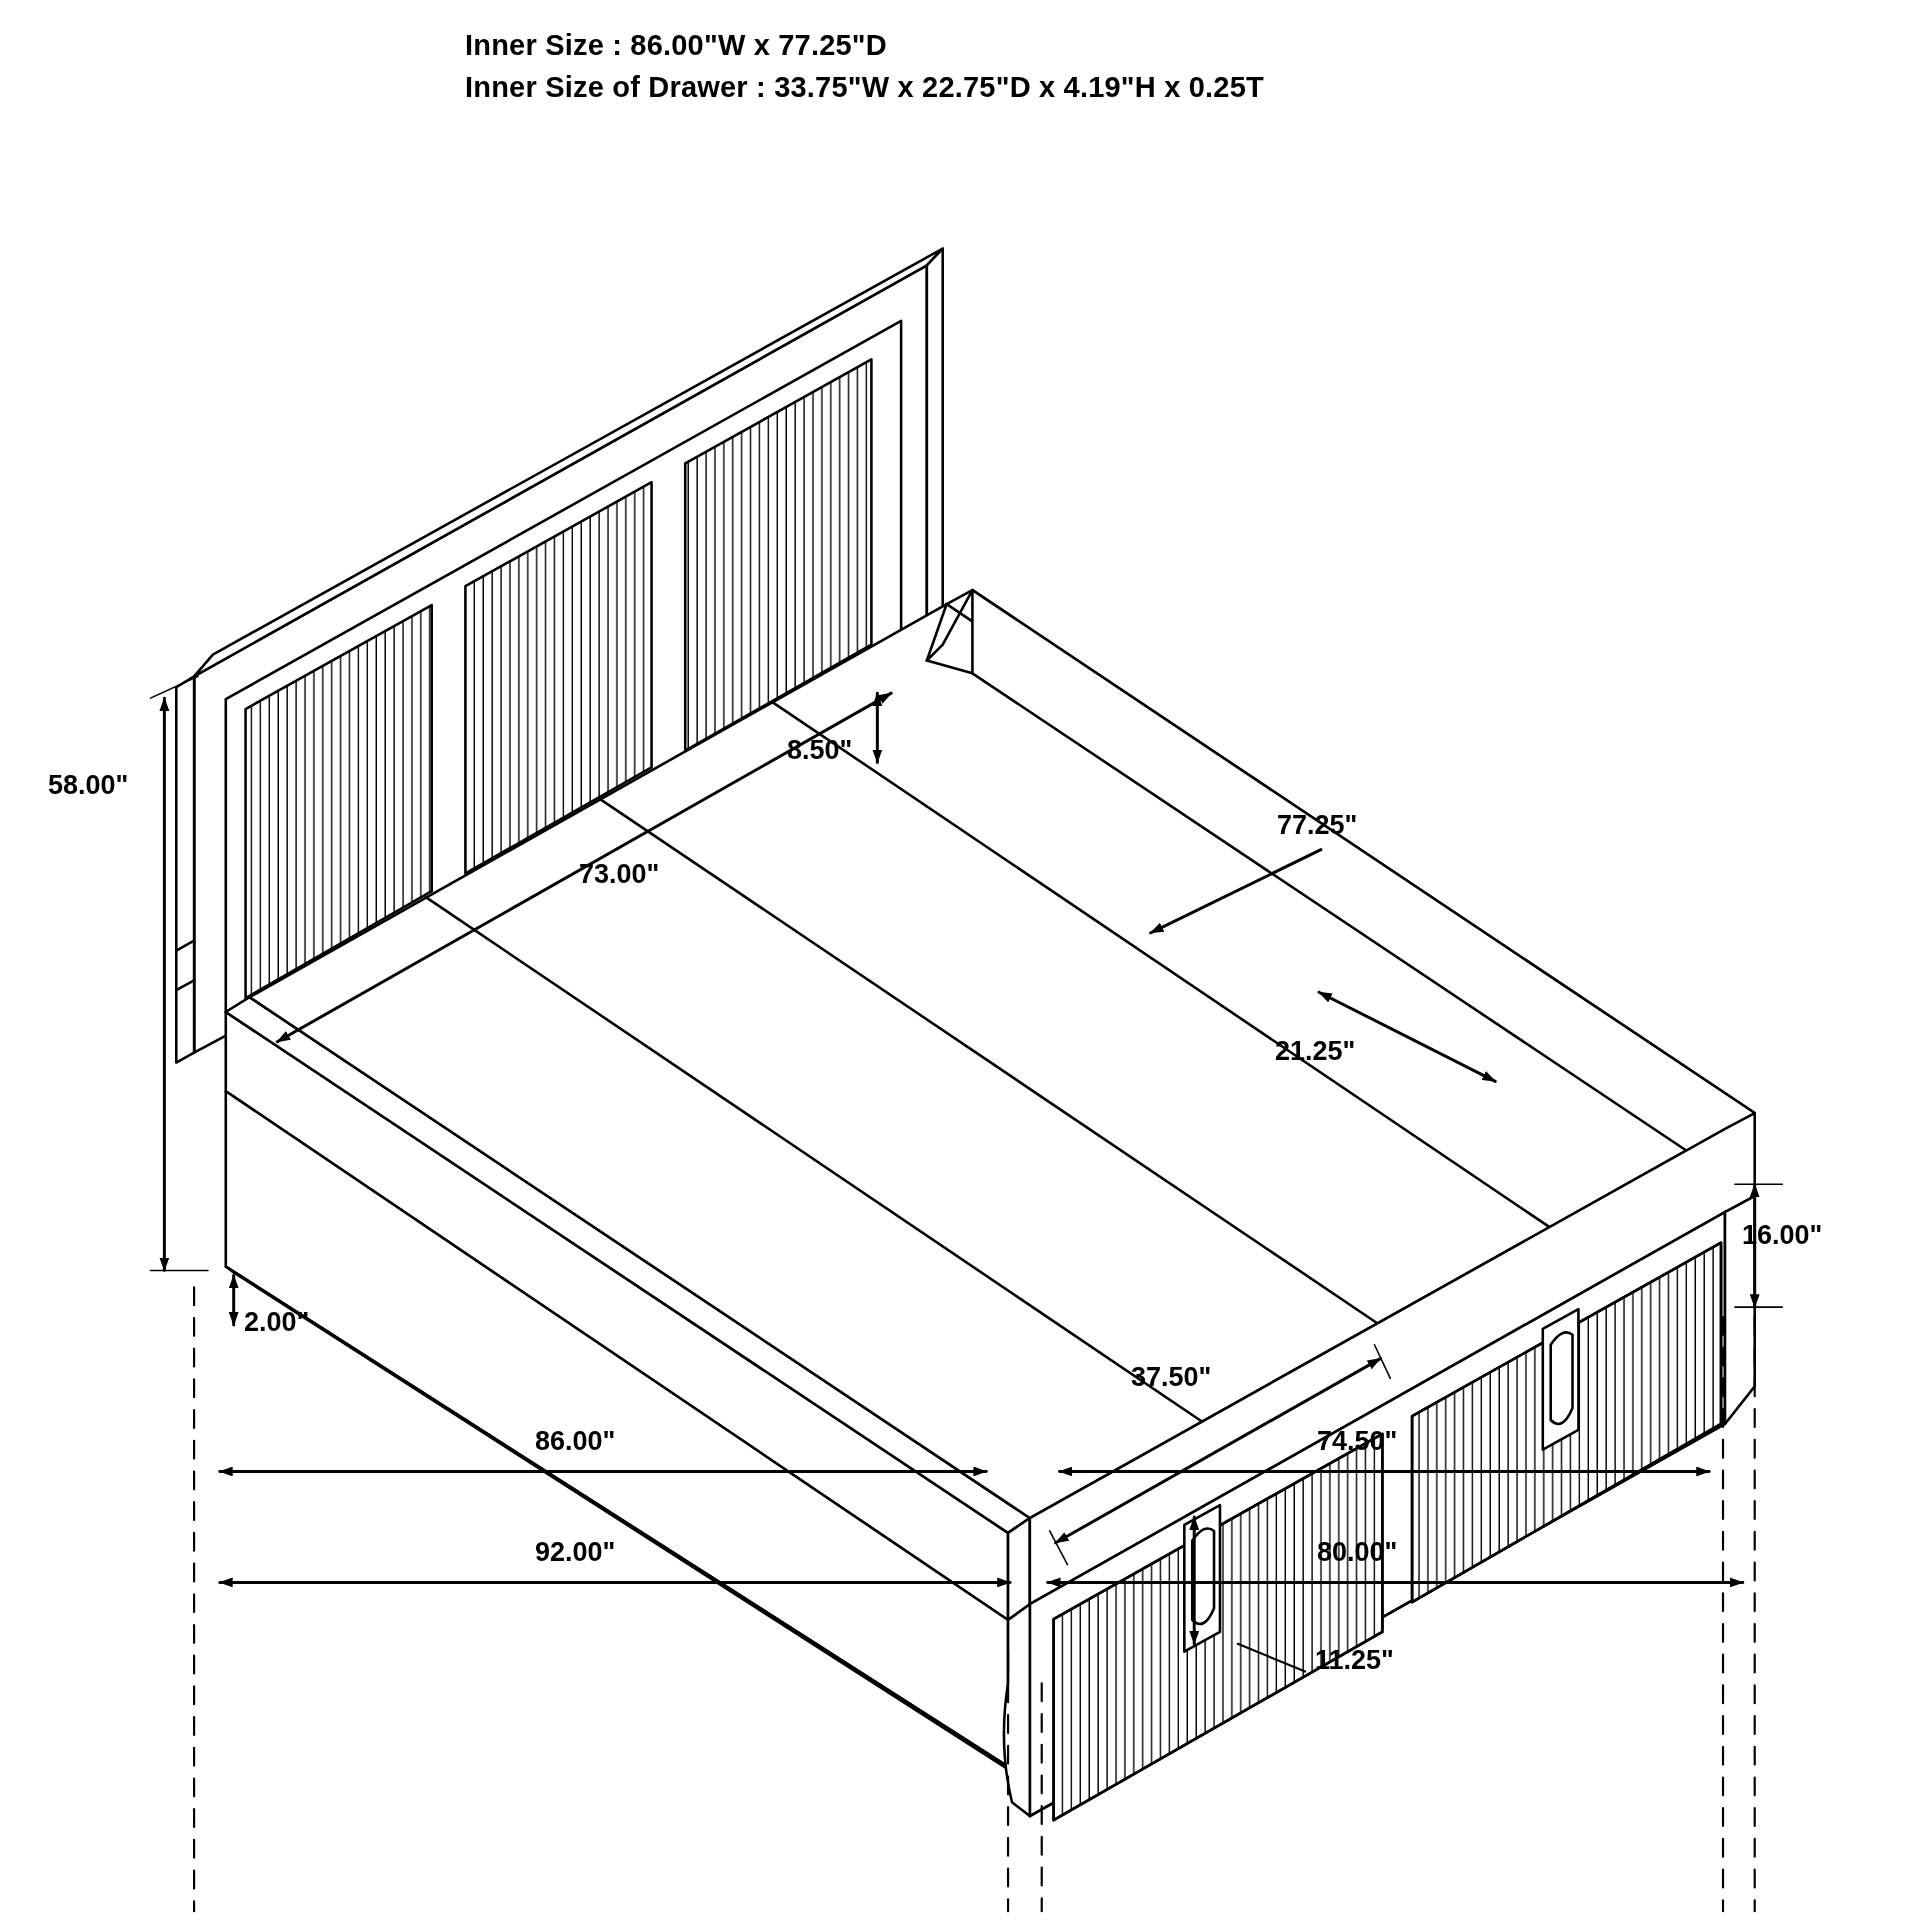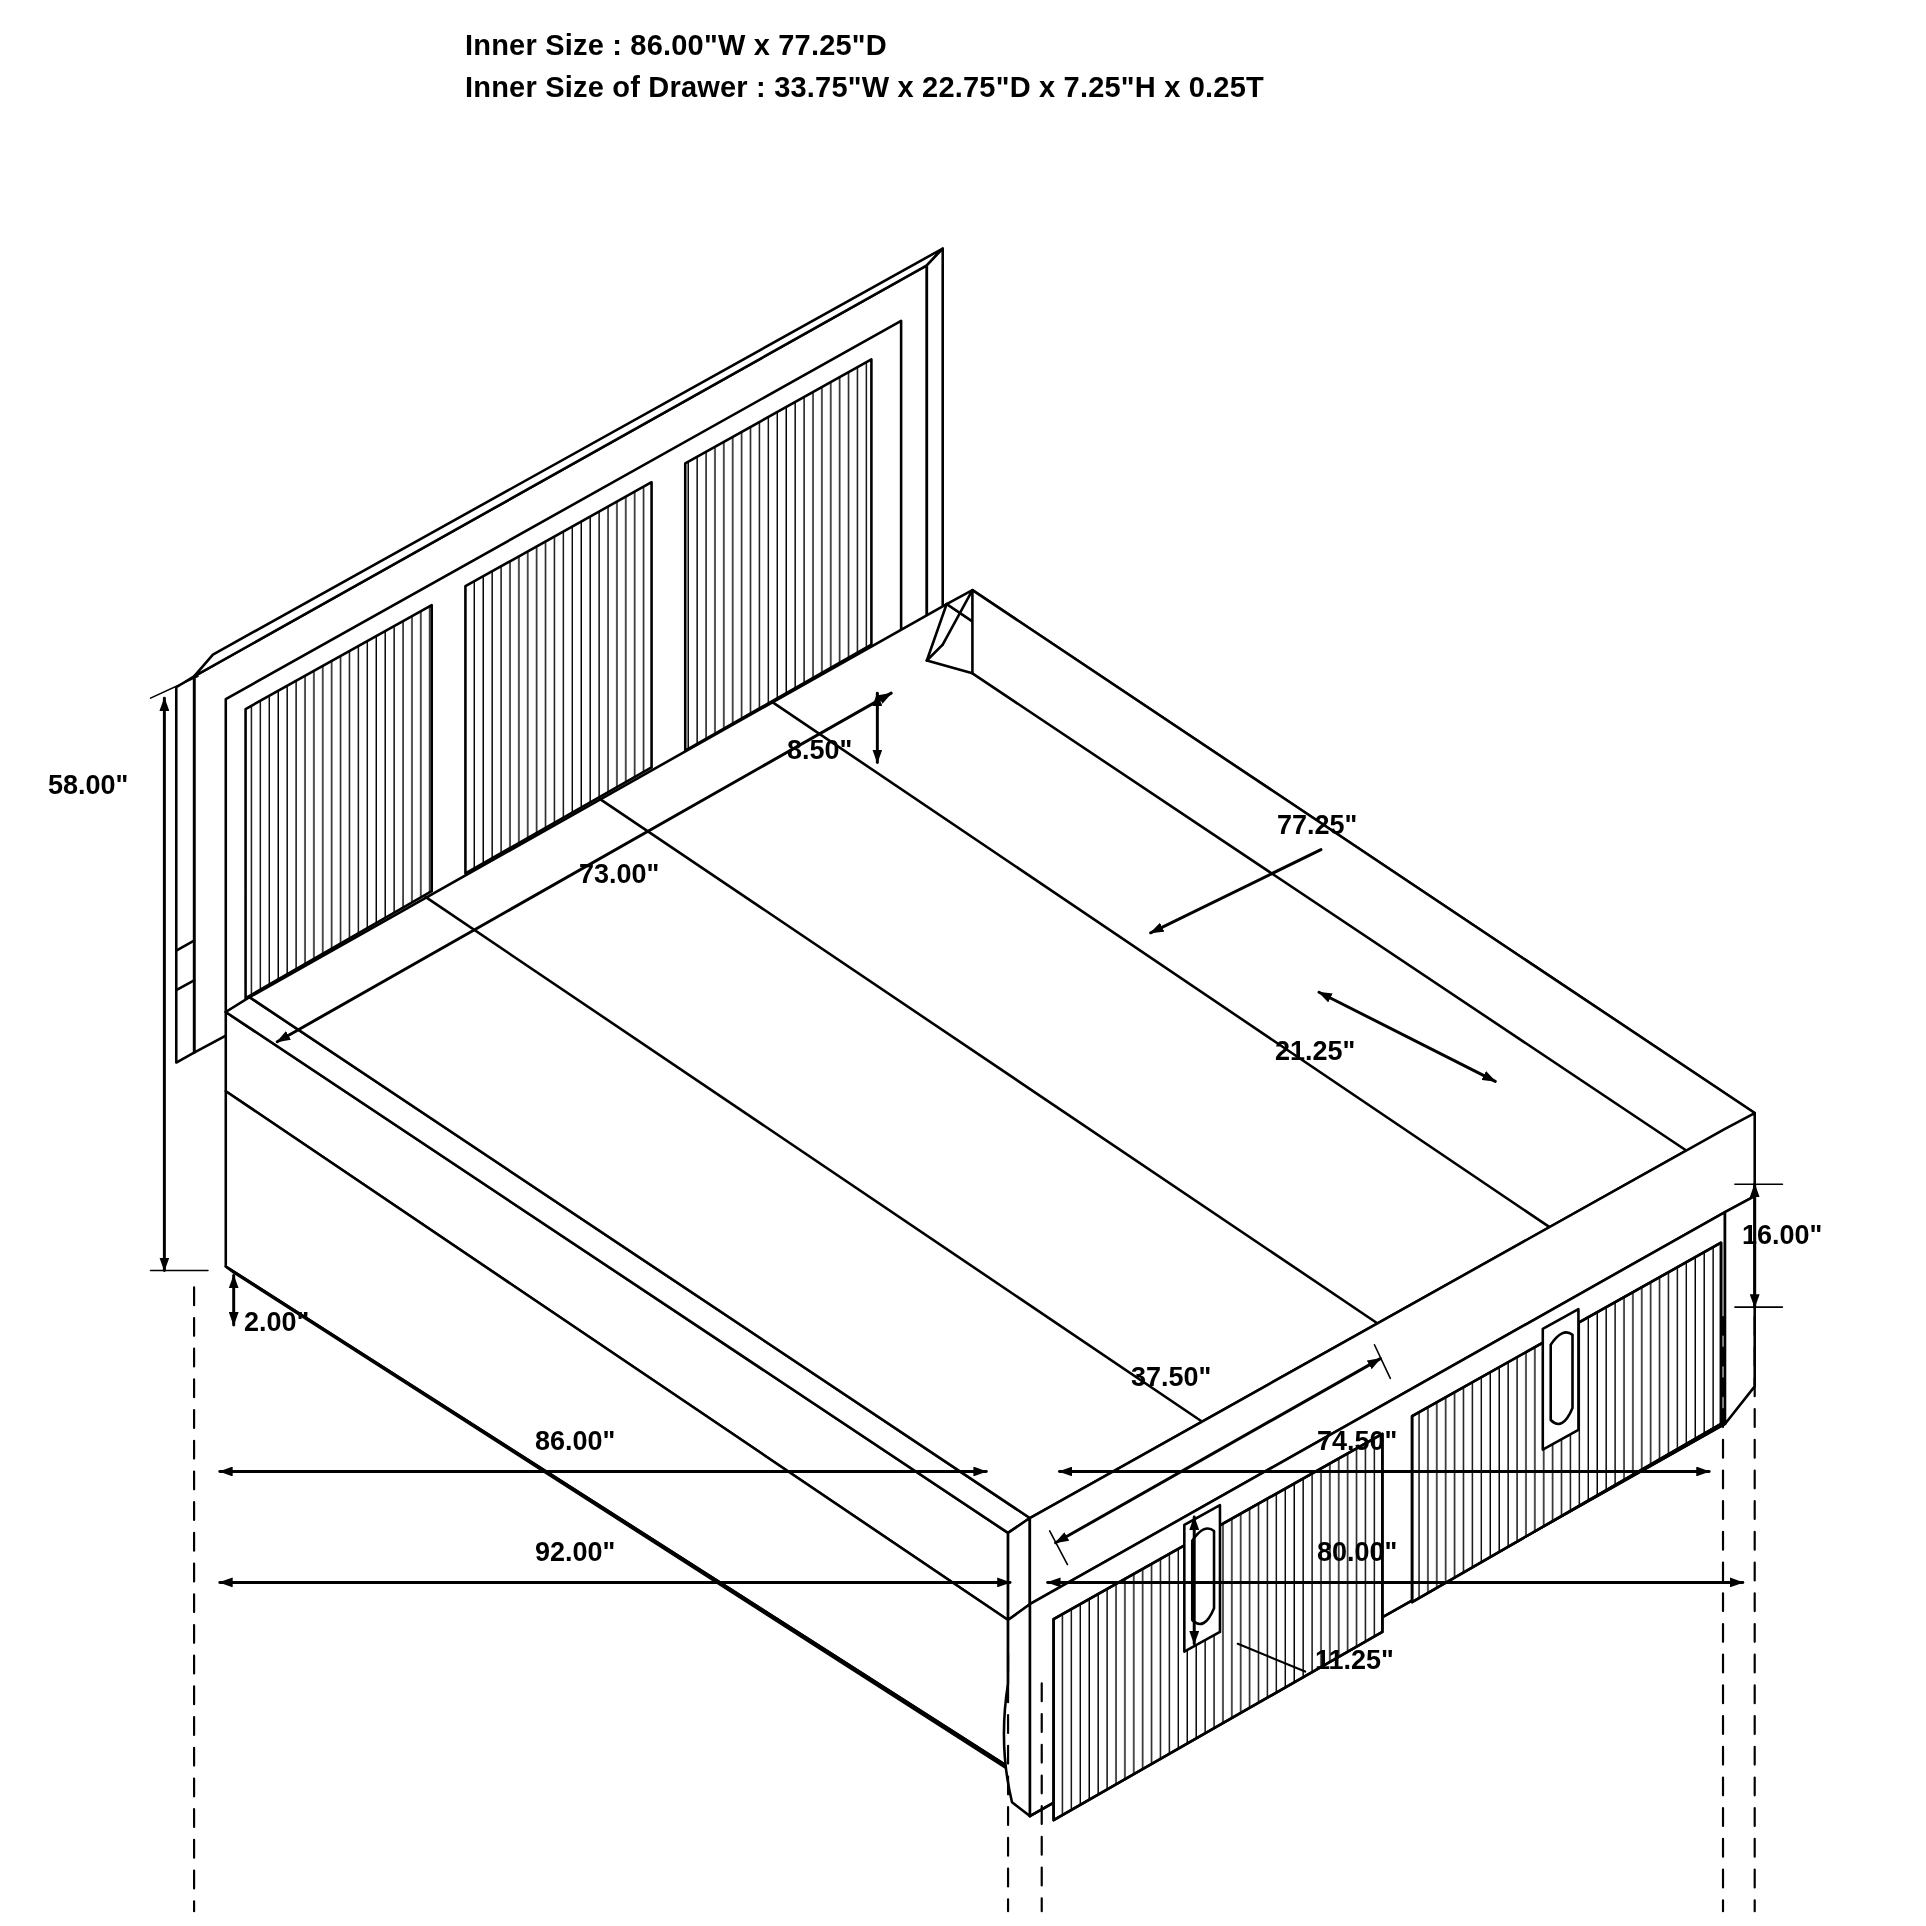--- a/index.html
+++ b/index.html
@@ -43,21 +43,21 @@
     color: #000;
     white-space: nowrap;
   }
 </style>
 </head>
 <body>
 
 <div id="diagram-root">
 
   <div class="hdr" id="hdr1">Inner Size : 86.00"W x 77.25"D</div>
-  <div class="hdr" id="hdr2">Inner Size of Drawer : 33.75"W x 22.75"D x 7.25"H x 0.25T</div>
+  <div class="hdr" id="hdr2">Inner Size of Drawer : 33.75"W x 22.75"D x 4.19"H x 0.25T</div>
 
   <svg id="dwg" viewBox="0 0 1946 1946">
     <defs>
       <marker id="arrH" markerWidth="14" markerHeight="10" refX="13" refY="5" orient="auto" markerUnits="userSpaceOnUse">
         <path d="M0,0 L14,5 L0,10 z" fill="#000"></path>
       </marker>
       <marker id="arrT" markerWidth="14" markerHeight="10" refX="1" refY="5" orient="auto" markerUnits="userSpaceOnUse">
         <path d="M14,0 L0,5 L14,10 z" fill="#000"></path>
       </marker>
       <pattern id="flutev" width="9" height="10" patternUnits="userSpaceOnUse" patternTransform="rotate(0)">

